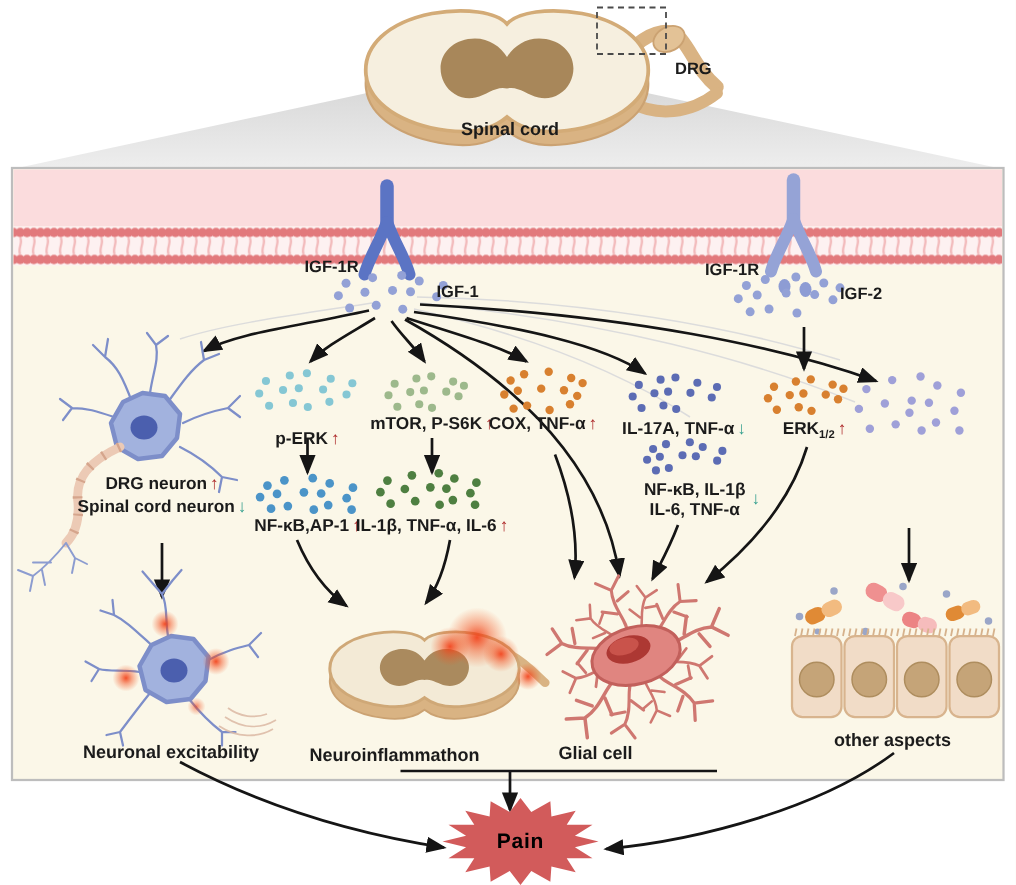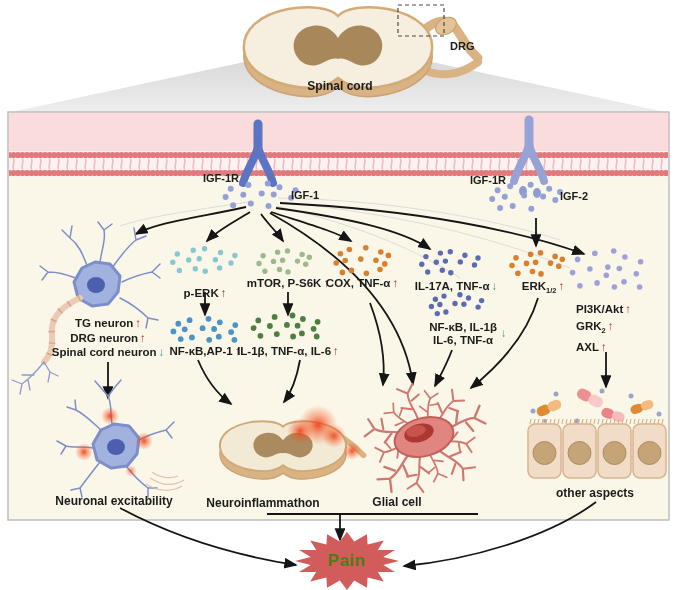--- a/index.html
+++ b/index.html
@@ -7,21 +7,21 @@
           font-family:"Liberation Sans",sans-serif;}
   svg.art{position:absolute;left:0;top:0;}
   .lbl{position:absolute;font-weight:700;color:#1b1b1b;font-size:11.5px;white-space:nowrap;line-height:1.2;}
   .ctr{transform:translateX(-50%);}
   .arr{margin-left:2px;font-weight:700;}
   .up{color:#ae2b2b;}
   .down{color:#2d9c8b;}
   sub{font-size:7.5px;}
   .small{font-size:11px;margin-top:31px;}
   .outcome{font-size:12px;}
-  .pain{font-size:17px;color:#4d7c0f;transform:translate(-50%,-50%);letter-spacing:.5px;}
+  .pain{font-size:14px;color:#000000;transform:translate(-50%,-50%);letter-spacing:.5px;}
   .fx{display:flex;align-items:center;gap:2px;}
 </style>
 </head>
 <body>
 
 <div class="canvas">
 
 <svg class="art" width="677" height="590" viewBox="0 0 677 590">
   <defs>
     <marker id="ah" markerWidth="8" markerHeight="7" refX="6.5" refY="3" orient="auto">
@@ -391,21 +391,20 @@
 
   <div class="lbl small" style="left:450px;top:9px;">DRG</div>
   <div class="lbl ctr" style="left:340px;top:79px;font-size:12px;">Spinal cord</div>
 
   <div class="lbl" style="left:203px;top:172px;font-size:11px;">IGF-1R</div>
   <div class="lbl" style="left:291px;top:189px;font-size:11px;">IGF-1</div>
   <div class="lbl" style="left:470px;top:174px;font-size:11px;">IGF-1R</div>
   <div class="lbl" style="left:560px;top:190px;font-size:11px;">IGF-2</div>
 
   <div class="lbl" style="left:18px;top:316px;width:180px;text-align:center;line-height:14.5px;">
-    <div><span>TG neuron</span><span class="arr up">↑</span></div>
     <div><span>DRG neuron</span><span class="arr up">↑</span></div>
     <div><span>Spinal cord neuron</span><span class="arr down">↓</span></div>
   </div>
 
   <div class="lbl ctr" style="left:205px;top:277px;margin-top:10px;"><span>p-ERK</span><span class="arr up">↑</span></div>
   <div class="lbl ctr" style="left:288px;top:277px;"><span>mTOR, P-S6K</span><span class="arr up">↑</span></div>
   <div class="lbl ctr" style="left:362px;top:277px;"><span>COX, TNF-α</span><span class="arr up">↑</span></div>
   <div class="lbl ctr" style="left:205px;top:345px;"><span>NF-κB,AP-1</span><span class="arr up">↑</span></div>
   <div class="lbl ctr" style="left:288px;top:345px;"><span>IL-1β, TNF-α, IL-6</span><span class="arr up">↑</span></div>
   <div class="lbl ctr" style="left:456px;top:280px;"><span>IL-17A, TNF-α</span><span class="arr down">↓</span></div>
@@ -413,24 +412,19 @@
   <div class="lbl ctr fx" style="left:468px;top:321px;">
     <div style="text-align:center;line-height:13px;">
       <div>NF-κB, IL-1β</div>
       <div>IL-6, TNF-α</div>
     </div>
     <span class="arr down">↓</span>
   </div>
 
   <div class="lbl ctr" style="left:543px;top:280px;"><span>ERK</span><sub>1/2</sub><span class="arr up">↑</span></div>
 
-  <div class="lbl" style="left:576px;top:301px;line-height:17px;">
-    <div><span>PI3K/Akt</span><span class="arr up">↑</span></div>
-    <div><span>GRK</span><sub>2</sub><span class="arr up">↑</span></div>
-    <div><span>AXL</span><span class="arr up">↑</span></div>
-  </div>
 
   <div class="lbl ctr outcome" style="left:114px;top:494px;">Neuronal excitability</div>
   <div class="lbl ctr outcome" style="left:263px;top:496px;">Neuroinflammathon</div>
   <div class="lbl ctr outcome" style="left:397px;top:495px;">Glial cell</div>
   <div class="lbl ctr outcome" style="left:595px;top:486px;">other aspects</div>
   <div class="lbl pain" style="left:347px;top:561px;">Pain</div>
 </div>
 
 </body></html>

